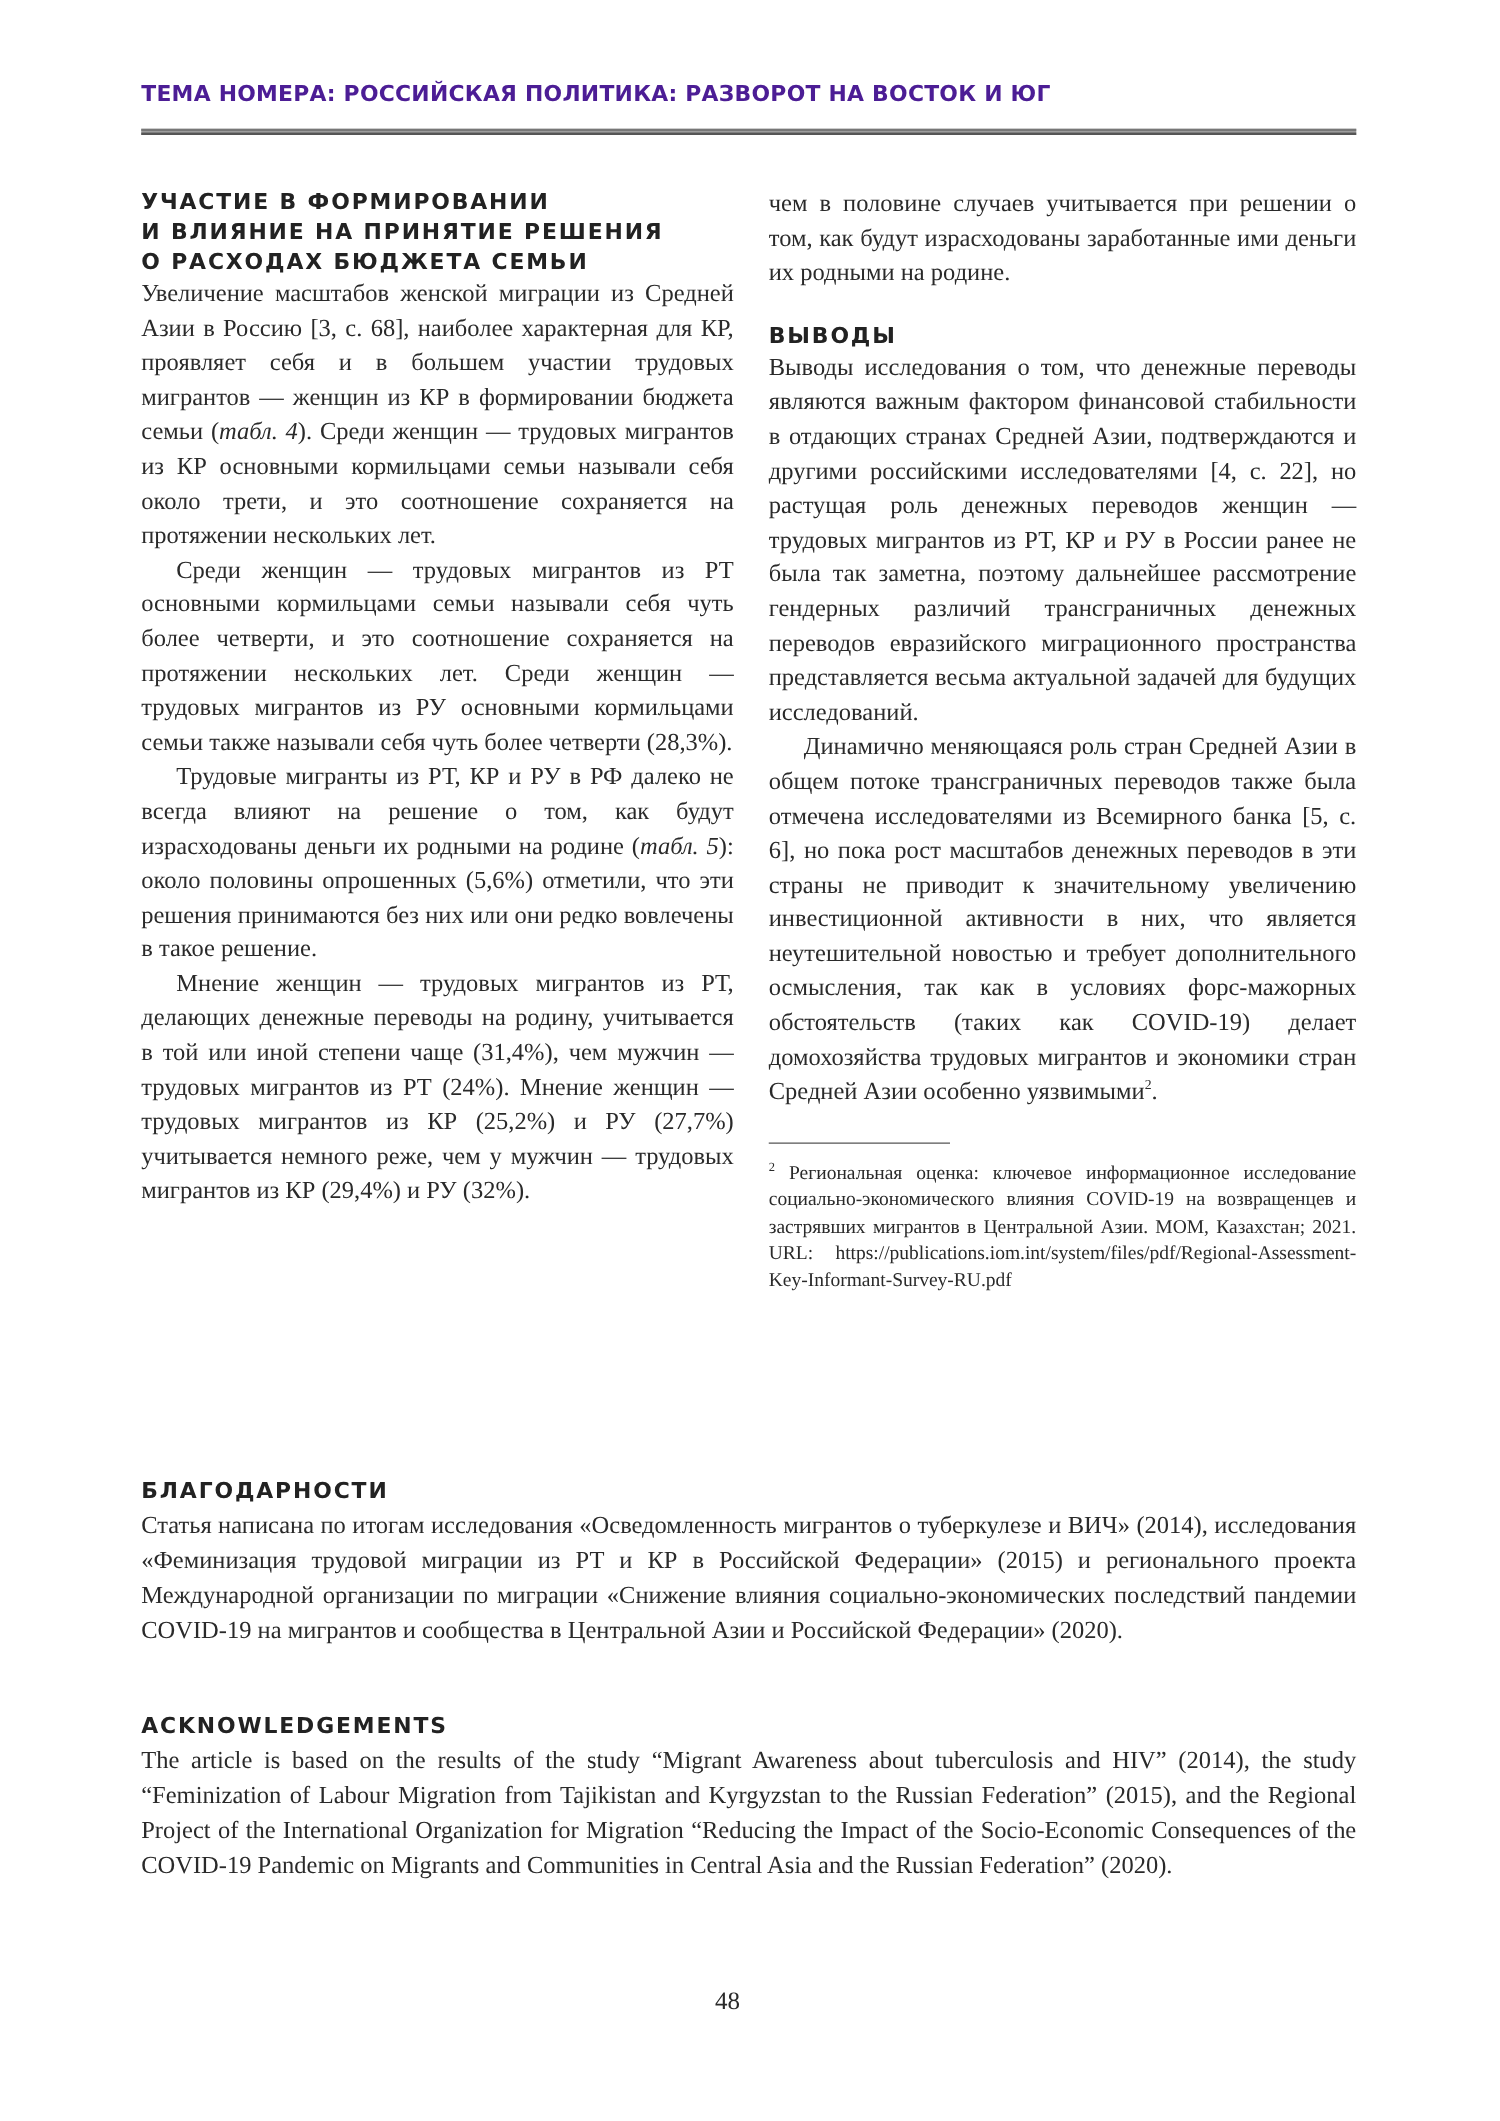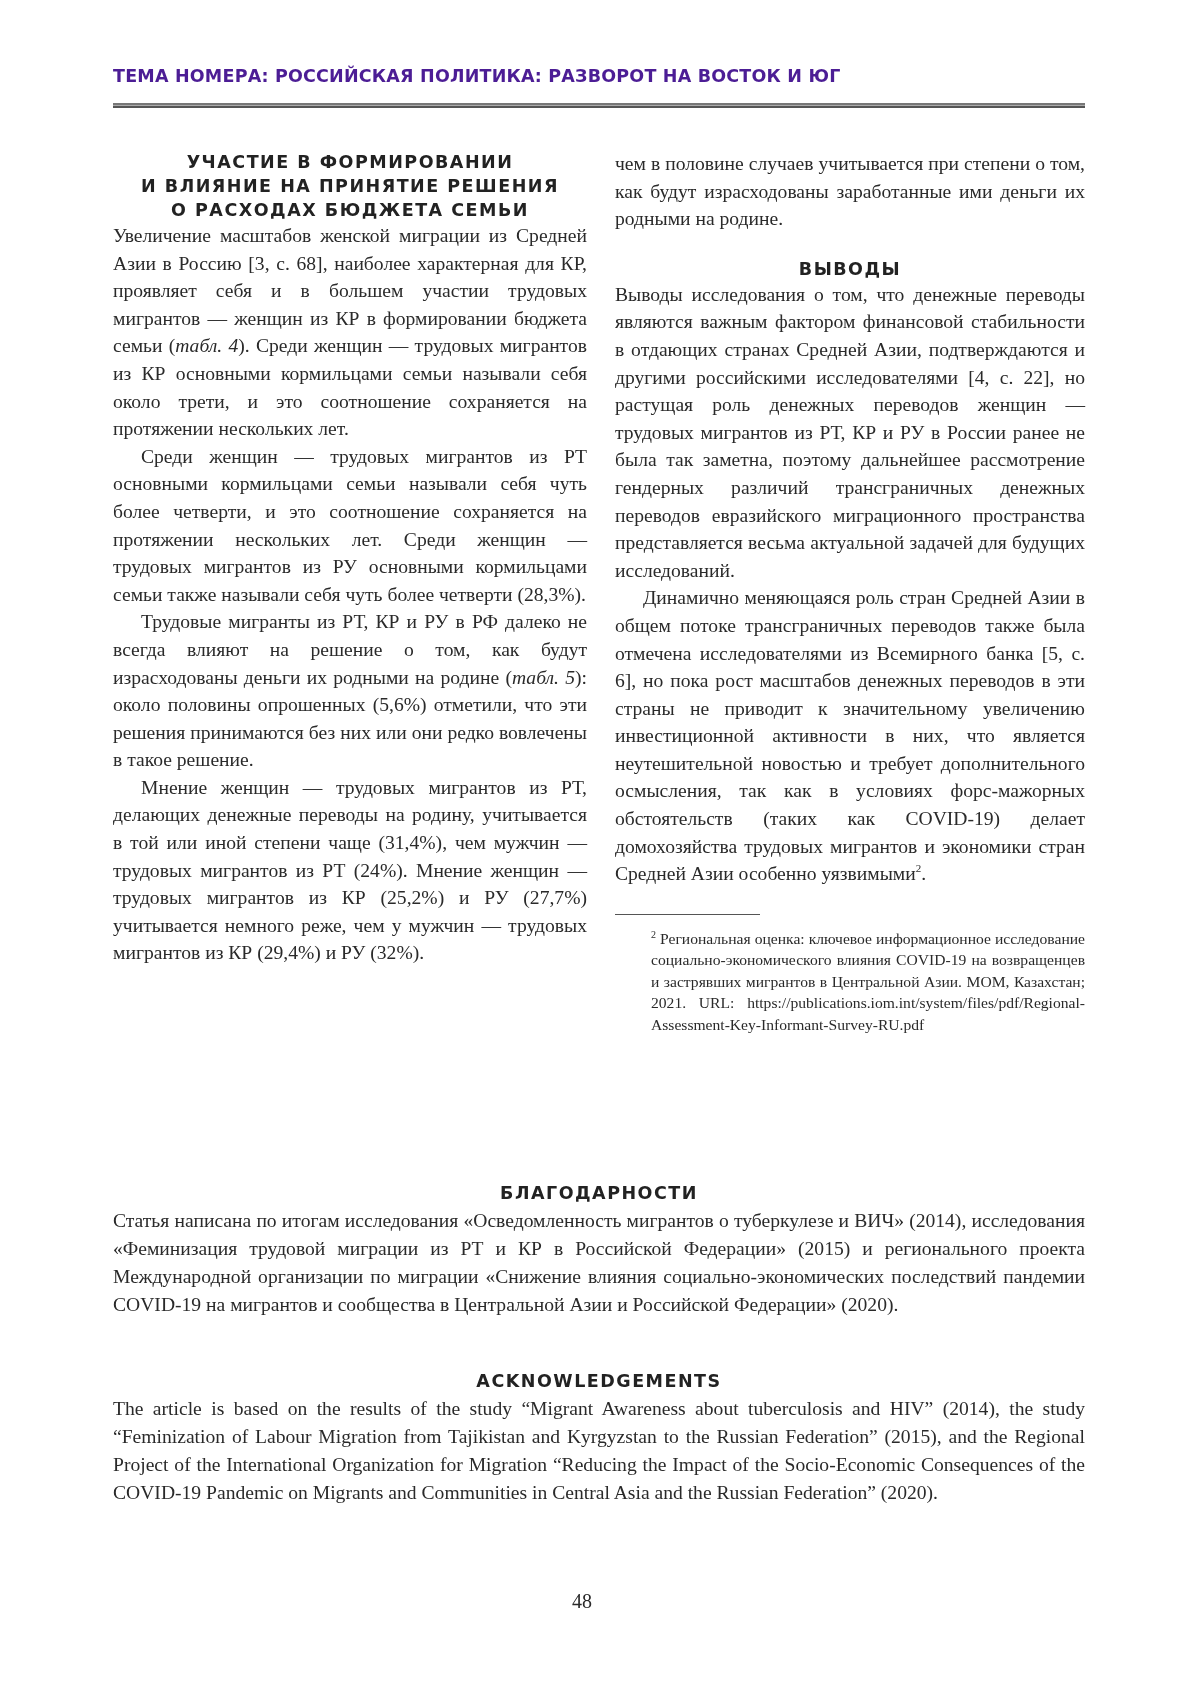--- a/index.html
+++ b/index.html
@@ -8,28 +8,28 @@
   .sans { font-family: "DejaVu Sans", "Liberation Sans", sans-serif; }
 
   .running-head { position: absolute; left: 113px; top: 66px; font-size: 17.5px; font-weight: bold; letter-spacing: 0.2px; color: #4c1d95; }
   .head-rule { position: absolute; left: 113px; top: 103px; width: 972px; height: 5px;
     border-top: 2px solid #777; border-bottom: 2px solid #555; background: #aaa; box-sizing: border-box; }
 
   .col { position: absolute; top: 150px; font-size: 19.6px; line-height: 27.6px; text-align: justify; }
   .col-left { left: 113px; width: 474px; }
   .col-right { left: 615px; width: 470px; }
 
-  h2.sec { margin: 0; text-align: center; font-size: 17.5px; font-weight: bold; letter-spacing: 1.5px; line-height: 24px; color: #222; }
+  h2.sec { margin: 0; text-align: left; font-size: 17.5px; font-weight: bold; letter-spacing: 1.5px; line-height: 24px; color: #222; }
   p { margin: 0; text-indent: 0; hyphens: auto; }
   p.ind { text-indent: 28px; }
   .gap { height: 24px; }
   em { font-style: italic; }
 
   .fn-rule { width: 145px; height: 1px; background: #555; margin: 26px 0 13px 0; }
-  .footnote { font-size: 15.6px; line-height: 21.5px; text-align: justify; margin-left: 36px; }
+  .footnote { font-size: 15.6px; line-height: 21.5px; text-align: justify; }
   .footnote sup { font-size: 10px; vertical-align: super; line-height: 0; }
 
   .full { position: absolute; left: 113px; width: 972px; font-size: 19.6px; line-height: 28px; text-align: justify; }
   .ack-ru { top: 1165px; }
   .ack-en { top: 1353px; }
   .full h2.sec { margin-bottom: 2px; margin-top: 16px; }
 
   .page-num { position: absolute; left: 0; width: 1164px; top: 1590px; text-align: center; font-size: 20px; }
   sup.ref { font-size: 11px; vertical-align: super; line-height: 0; }
 </style>
@@ -45,21 +45,21 @@
     <div>И ВЛИЯНИЕ НА ПРИНЯТИЕ РЕШЕНИЯ</div>
     <div>О РАСХОДАХ БЮДЖЕТА СЕМЬИ</div>
   </h2>
   <p><span>Увеличение масштабов женской миграции из Средней Азии в Россию [3, с. 68], наиболее характерная для КР, проявляет себя и в большем участии трудовых мигрантов — женщин из КР в формировании бюджета семьи (</span><em>табл. 4</em><span>). Среди женщин — трудовых мигрантов из КР основными кормильцами семьи называли себя около трети, и это соотношение сохраняется на протяжении нескольких лет.</span></p>
   <p class="ind">Среди женщин — трудовых мигрантов из РТ основными кормильцами семьи называли себя чуть более четверти, и это соотношение сохраняется на протяжении нескольких лет. Среди женщин — трудовых мигрантов из РУ основными кормильцами семьи также называли себя чуть более четверти (28,3%).</p>
   <p class="ind"><span>Трудовые мигранты из РТ, КР и РУ в РФ далеко не всегда влияют на решение о том, как будут израсходованы деньги их родными на родине (</span><em>табл. 5</em><span>): около половины опрошенных (5,6%) отметили, что эти решения принимаются без них или они редко вовлечены в такое решение.</span></p>
   <p class="ind">Мнение женщин — трудовых мигрантов из РТ, делающих денежные переводы на родину, учитывается в той или иной степени чаще (31,4%), чем мужчин — трудовых мигрантов из РТ (24%). Мнение женщин — трудовых мигрантов из КР (25,2%) и РУ (27,7%) учитывается немного реже, чем у мужчин — трудовых мигрантов из КР (29,4%) и РУ (32%).</p>
 </div>
 
 <div class="col col-right serif">
-  <p>чем в половине случаев учитывается при степени о том, как будут израсходованы заработанные ими деньги их родными на родине.</p>
+  <p>чем в половине случаев учитывается при решении о том, как будут израсходованы заработанные ими деньги их родными на родине.</p>
   <div class="gap"></div>
   <h2 class="sec sans">ВЫВОДЫ</h2>
   <p>Выводы исследования о том, что денежные переводы являются важным фактором финансовой стабильности в отдающих странах Средней Азии, подтверждаются и другими российскими исследователями [4, с. 22], но растущая роль денежных переводов женщин — трудовых мигрантов из РТ, КР и РУ в России ранее не была так заметна, поэтому дальнейшее рассмотрение гендерных различий трансграничных денежных переводов евразийского миграционного пространства представляется весьма актуальной задачей для будущих исследований.</p>
   <p class="ind"><span>Динамично меняющаяся роль стран Средней Азии в общем потоке трансграничных переводов также была отмечена исследователями из Всемирного банка [5, с. 6], но пока рост масштабов денежных переводов в эти страны не приводит к значительному увеличению инвестиционной активности в них, что является неутешительной новостью и требует дополнительного осмысления, так как в условиях форс-мажорных обстоятельств (таких как COVID-19) делает домохозяйства трудовых мигрантов и экономики стран Средней Азии особенно уязвимыми</span><sup class="ref">2</sup><span>.</span></p>
   <div class="fn-rule"></div>
   <p class="footnote"><sup>2</sup> <span>Региональная оценка: ключевое информационное исследование социально-экономического влияния COVID-19 на возвращенцев и застрявших мигрантов в Центральной Азии. МОМ, Казахстан; 2021. URL: https://publications.iom.int/system/files/pdf/Regional-Assessment-Key-Informant-Survey-RU.pdf</span></p>
 </div>
 
 <div class="full ack-ru serif">
   <h2 class="sec sans">БЛАГОДАРНОСТИ</h2>

